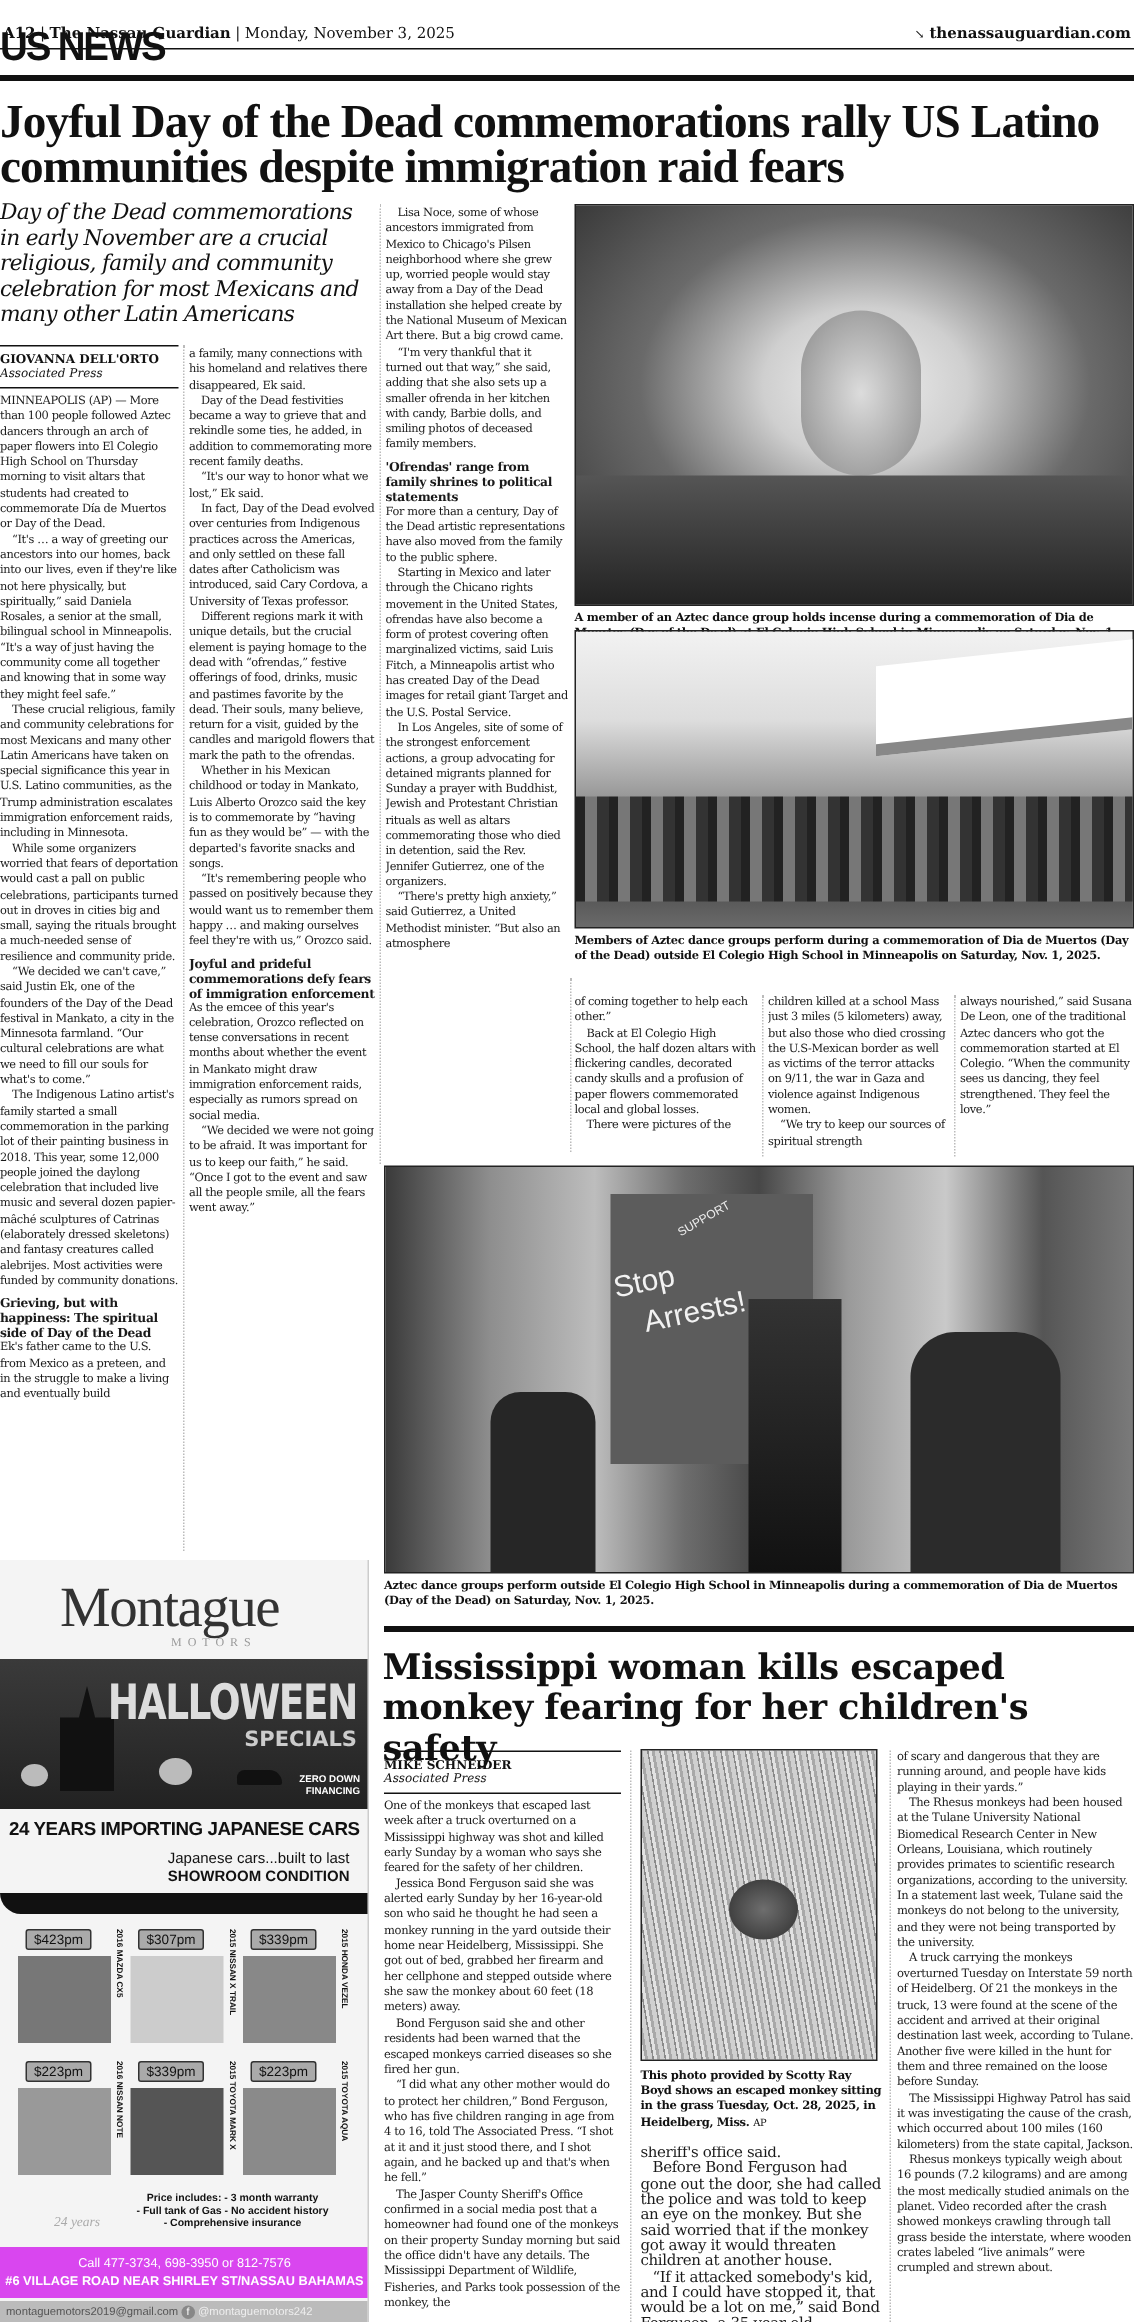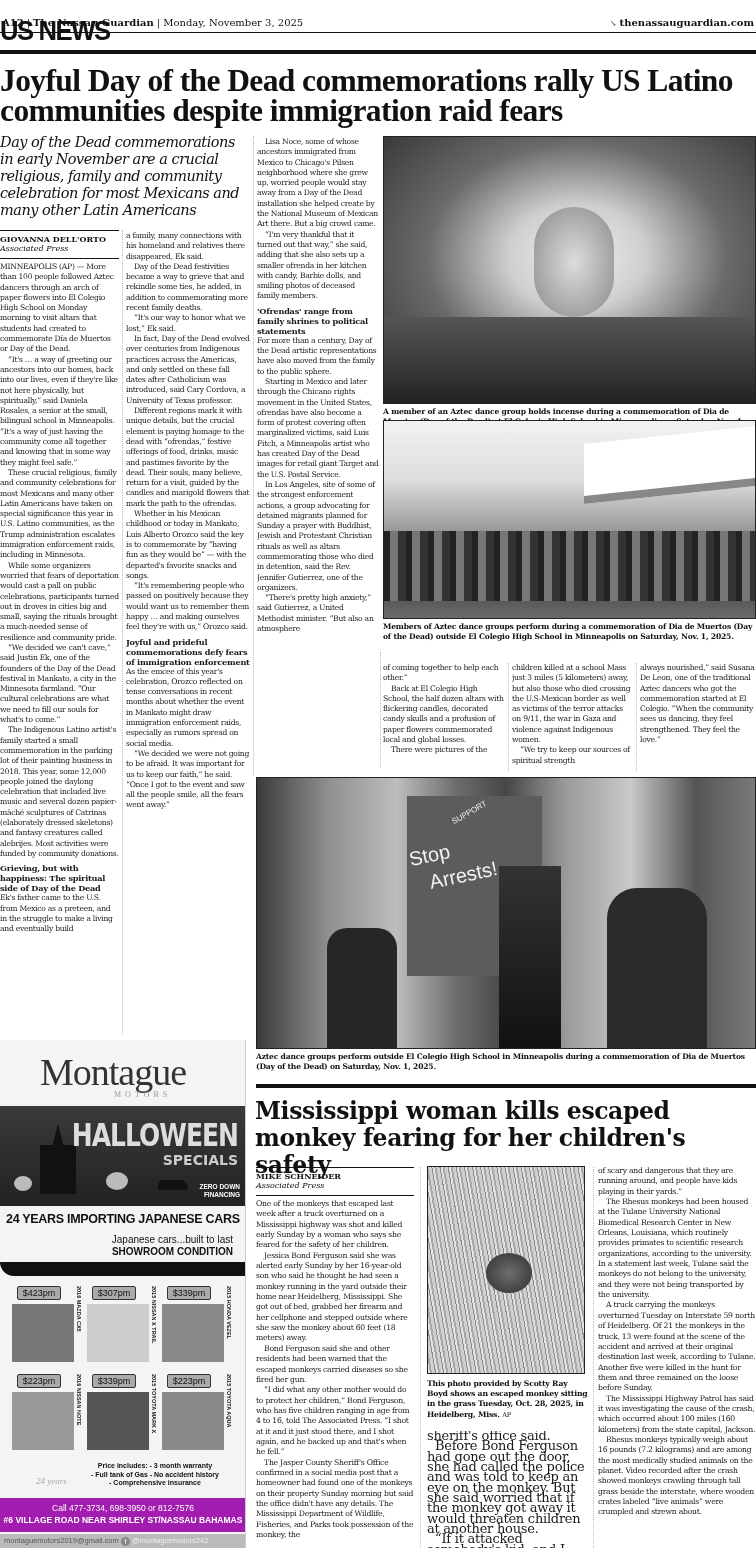--- a/index.html
+++ b/index.html
@@ -36,21 +36,21 @@
 .ad-24{position:absolute;left:6px;top:172px;font-weight:bold;font-size:12.5px;letter-spacing:-0.3px}
 .ad-jp{position:absolute;right:12px;top:194px;text-align:right;font-size:10px;line-height:12px}
 .ad-jp b{font-weight:bold}
 .ad-swoosh{position:absolute;left:0;top:222px;width:246px;height:14px;background:#111;border-radius:0 0 0 60px}
 .ad-grid{position:absolute;left:12px;top:242px;width:226px}
 .car{position:absolute;width:62px;height:80px}
 .car .price{position:absolute;left:5px;top:4px;width:44px;height:14px;background:#aaa;border:1px solid #333;border-radius:2px;font-size:9px;text-align:center;line-height:13px}
 .car .img{position:absolute;left:0;top:22px;width:62px;height:58px;background:#777}
 .car .model{position:absolute;left:64px;top:4px;font-size:5.5px;font-weight:bold;writing-mode:vertical-rl;white-space:nowrap}
 .ad-incl{position:absolute;left:80px;top:422px;width:150px;font-size:7px;line-height:8.5px;text-align:center;font-weight:bold}
-.ad-contact{position:absolute;left:0;top:458px;width:246px;height:34px;background:#a21caf;color:#fff;text-align:center;font-size:8.5px;line-height:12px;padding-top:4px}
+.ad-contact{position:absolute;left:0;top:458px;width:246px;height:34px;background:#d946ef;color:#fff;text-align:center;font-size:8.5px;line-height:12px;padding-top:4px}
 .ad-footer{position:absolute;left:0;top:494px;width:246px;height:14px;background:#bbb;font-size:7.5px;color:#555;line-height:14px;padding-left:4px;white-space:nowrap}
 </style>
 </head>
 <body>
 
 <div class="abs folio">
   <div>
     <b>A12</b><span class="sep">|</span><b>The Nassau Guardian</b><span class="sep">|</span><span>Monday, November 3, 2025</span>
   </div>
   <div>
@@ -66,21 +66,21 @@
 
 <div class="abs dek">Day of the Dead commemorations in early November are a crucial religious, family and community celebration for most Mexicans and many other Latin Americans</div>
 
 <div class="abs" style="left:0;top:230px;width:119px">
   <div class="byline">
     <div class="name">GIOVANNA DELL'ORTO</div>
     <div class="org">Associated Press</div>
   </div>
 </div>
 <div class="abs col" style="left:0;top:262px;width:119px;height:772px">
-  <p class="noind">MINNEAPOLIS (AP) — More than 100 people followed Aztec dancers through an arch of paper flowers into El Colegio High School on Monday morning to visit altars that students had created to commemorate Día de Muertos or Day of the Dead.</p>
+  <p class="noind">MINNEAPOLIS (AP) — More than 100 people followed Aztec dancers through an arch of paper flowers into El Colegio High School on Thursday morning to visit altars that students had created to commemorate Día de Muertos or Day of the Dead.</p>
   <p>“It's … a way of greeting our ancestors into our homes, back into our lives, even if they're like not here physically, but spiritually,” said Daniela Rosales, a senior at the small, bilingual school in Minneapolis. “It's a way of just having the community come all together and knowing that in some way they might feel safe.”</p>
   <p>These crucial religious, family and community celebrations for most Mexicans and many other Latin Americans have taken on special significance this year in U.S. Latino communities, as the Trump administration escalates immigration enforcement raids, including in Minnesota.</p>
   <p>While some organizers worried that fears of deportation would cast a pall on public celebrations, participants turned out in droves in cities big and small, saying the rituals brought a much-needed sense of resilience and community pride.</p>
   <p>“We decided we can't cave,” said Justin Ek, one of the founders of the Day of the Dead festival in Mankato, a city in the Minnesota farmland. “Our cultural celebrations are what we need to fill our souls for what's to come.”</p>
   <p>The Indigenous Latino artist's family started a small commemoration in the parking lot of their painting business in 2018. This year, some 12,000 people joined the daylong celebration that included live music and several dozen papier-mâché sculptures of Catrinas (elaborately dressed skeletons) and fantasy creatures called alebrijes. Most activities were funded by community donations.</p>
   <h4>Grieving, but with happiness: The spiritual side of Day of the Dead</h4>
   <p class="noind">Ek's father came to the U.S. from Mexico as a preteen, and in the struggle to make a living and eventually build</p>
 </div>
 <div class="abs vr" style="left:122px;top:230px;height:804px"></div>
 
@@ -168,21 +168,21 @@
 </div>
 <div class="abs vr" style="left:420px;top:1167px;height:381px"></div>
 
 <div class="abs photo" style="left:427px;top:1166px;width:158px;height:208px;background:repeating-linear-gradient(80deg,#e2e2e2 0 2px,#a8a8a8 2px 4px,#d0d0d0 4px 7px,#8a8a8a 7px 8px)">
   <div style="position:absolute;left:58px;top:86px;width:46px;height:40px;border-radius:50%;background:radial-gradient(#6e6e6e,#2e2e2e)"></div>
 </div>
 <div class="abs caption" style="left:427px;top:1379px;width:162px;font-size:7.7px;line-height:10.2px">
   <span>This photo provided by Scotty Ray Boyd shows an escaped monkey sitting in the grass Tuesday, Oct. 28, 2025, in Heidelberg, Miss.</span>
   <span class="credit">AP</span>
 </div>
-<div class="abs col" style="left:427px;top:1431px;width:162px;height:117px;font-size:13px;line-height:10.35px">
+<div class="abs col" style="left:427px;top:1431px;width:162px;height:117px;font-size:10px;line-height:10.35px">
   <p class="noind">sheriff's office said.</p>
   <p>Before Bond Ferguson had gone out the door, she had called the police and was told to keep an eye on the monkey. But she said worried that if the monkey got away it would threaten children at another house.</p>
   <p>“If it attacked somebody's kid, and I could have stopped it, that would be a lot on me,” said Bond Ferguson, a 35-year-old professional chef. “It's kind</p>
 </div>
 <div class="abs vr" style="left:593px;top:1167px;height:381px"></div>
 <div class="abs col" style="left:598px;top:1166px;width:158px;height:382px;font-size:7.7px;line-height:10.35px">
   <p class="noind">of scary and dangerous that they are running around, and people have kids playing in their yards.”</p>
   <p>The Rhesus monkeys had been housed at the Tulane University National Biomedical Research Center in New Orleans, Louisiana, which routinely provides primates to scientific research organizations, according to the university. In a statement last week, Tulane said the monkeys do not belong to the university, and they were not being transported by the university.</p>
   <p>A truck carrying the monkeys overturned Tuesday on Interstate 59 north of Heidelberg. Of 21 the monkeys in the truck, 13 were found at the scene of the accident and arrived at their original destination last week, according to Tulane. Another five were killed in the hunt for them and three remained on the loose before Sunday.</p>
   <p>The Mississippi Highway Patrol has said it was investigating the cause of the crash, which occurred about 100 miles (160 kilometers) from the state capital, Jackson.</p>

